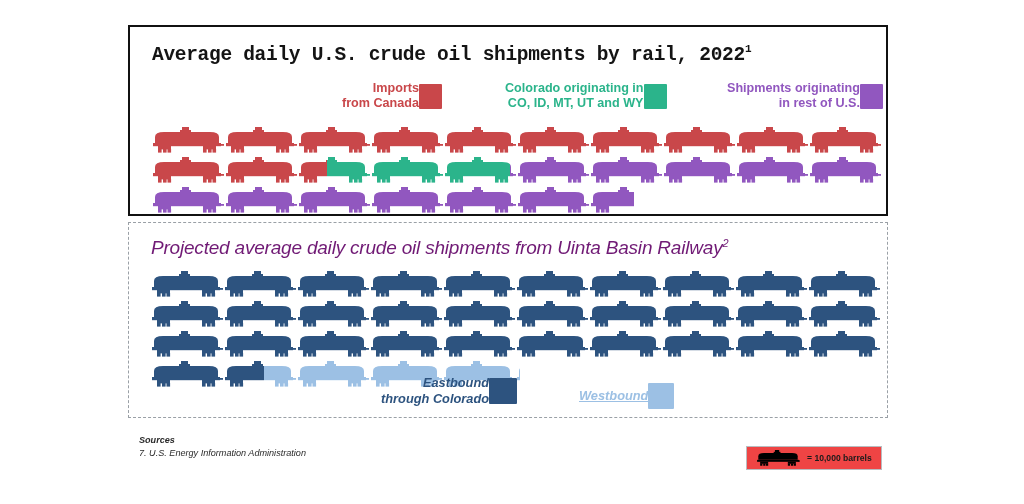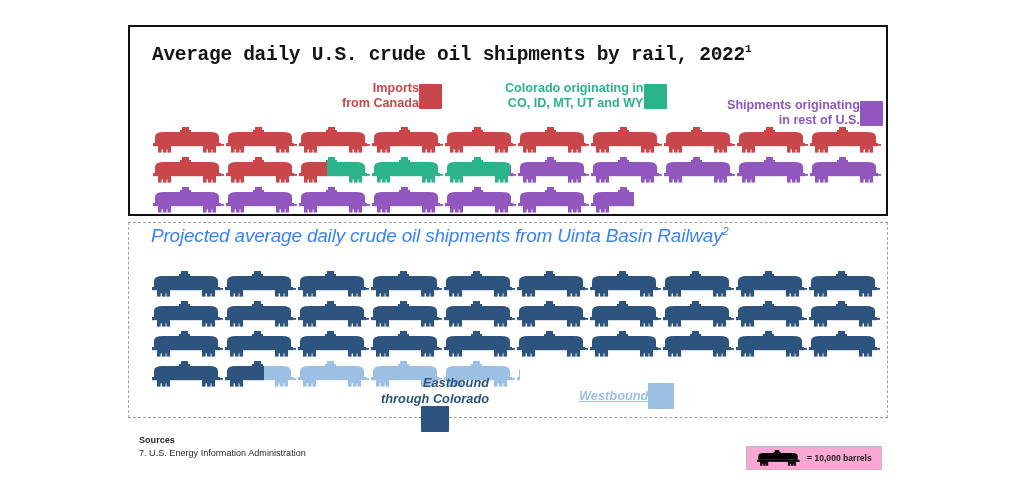--- a/index.html
+++ b/index.html
@@ -32,21 +32,21 @@
   }
   .lg{position:absolute;display:flex;align-items:center;}
   .lg-text{
     font-size:12.6px;font-weight:bold;line-height:1.22;
     text-align:right;white-space:nowrap;
   }
   .lg-sw{width:23px;height:25px;flex:none;border-radius:1px;}
 
   #lg-canada{left:190px;top:2px;}
   #lg-green{left:353px;top:2px;}
-  #lg-purple{left:575px;top:2px;margin-top:17px;}
+  #lg-purple{left:575px;top:2px;}
 
   
   .rows{position:absolute;}
   .row{position:relative;height:26px;}
   .trainband{
     position:absolute;left:0;top:0;height:26px;
     overflow:hidden;
   }
   .trainband .inner{
     position:absolute;left:0;top:0;height:26px;
@@ -56,49 +56,49 @@
   #top-rows{left:22px;top:100px;width:728px;}
   #top-rows .row{margin-bottom:4px;}
 
   
   #bottom-panel{
     left:128px;top:222px;width:760px;height:196px;
     border:1.6px dashed #9aa0a6;
     background:#ffffff;
   }
   #proj-title{
-    position:absolute;left:22px;top:2px;
-    font-size:19px;font-style:italic;color:#3b82f6;
+    position:absolute;left:22px;top:14px;
+    font-size:19px;font-style:italic;color:#701a75;
     letter-spacing:-0.2px;white-space:nowrap;
     font-family:"Liberation Sans", sans-serif;
   }
   #proj-title sup{font-size:11px;vertical-align:super;}
 
   #bot-rows{left:22px;top:48px;width:728px;}
   #bot-rows .row{margin-bottom:4px;}
 
   #bottom-legend{position:absolute;left:22px;top:152px;width:712px;height:38px;}
-  #lg-east{left:230px;top:0px;flex-direction:column;}
+  #lg-east{left:230px;top:0px;}
   #lg-west{left:428px;top:8px;}
   #lg-east .lg-text{color:#2d537f;font-style:italic;font-size:12.8px;}
   #lg-west .lg-text{color:#9cc0e4;font-style:italic;font-size:12.8px;text-decoration:underline;}
   #lg-east .lg-sw{width:28px;height:26px;}
   #lg-west .lg-sw{width:26px;height:26px;}
 
   
   #sources{
     position:absolute;left:139px;top:434px;width:470px;
-    font-size:9.1px;color:#2a2a2a;line-height:1.48;
+    font-size:9.1px;color:#2a2a2a;line-height:1.48;font-style:italic;
   }
   #sources .src-h{font-weight:bold;font-size:9.1px;}
 
   
   #scale-key{
     position:absolute;left:746px;top:446px;width:136px;height:24px;
-    border:1.4px solid #b9bcc0;background:#f9a8d4;
+    border:1.4px solid #b9bcc0;background:#ef4444;
     display:flex;align-items:center;gap:7px;padding:0 9px;
     box-sizing:border-box;
   }
   #scale-key .keycar{width:44px;height:16px;flex:none;}
   #scale-key .keytext{font-size:8.6px;font-weight:bold;color:#1b1b1b;white-space:nowrap;}
 </style>
 </head>
 <body>
 
 <div class="panel" id="top-panel">

